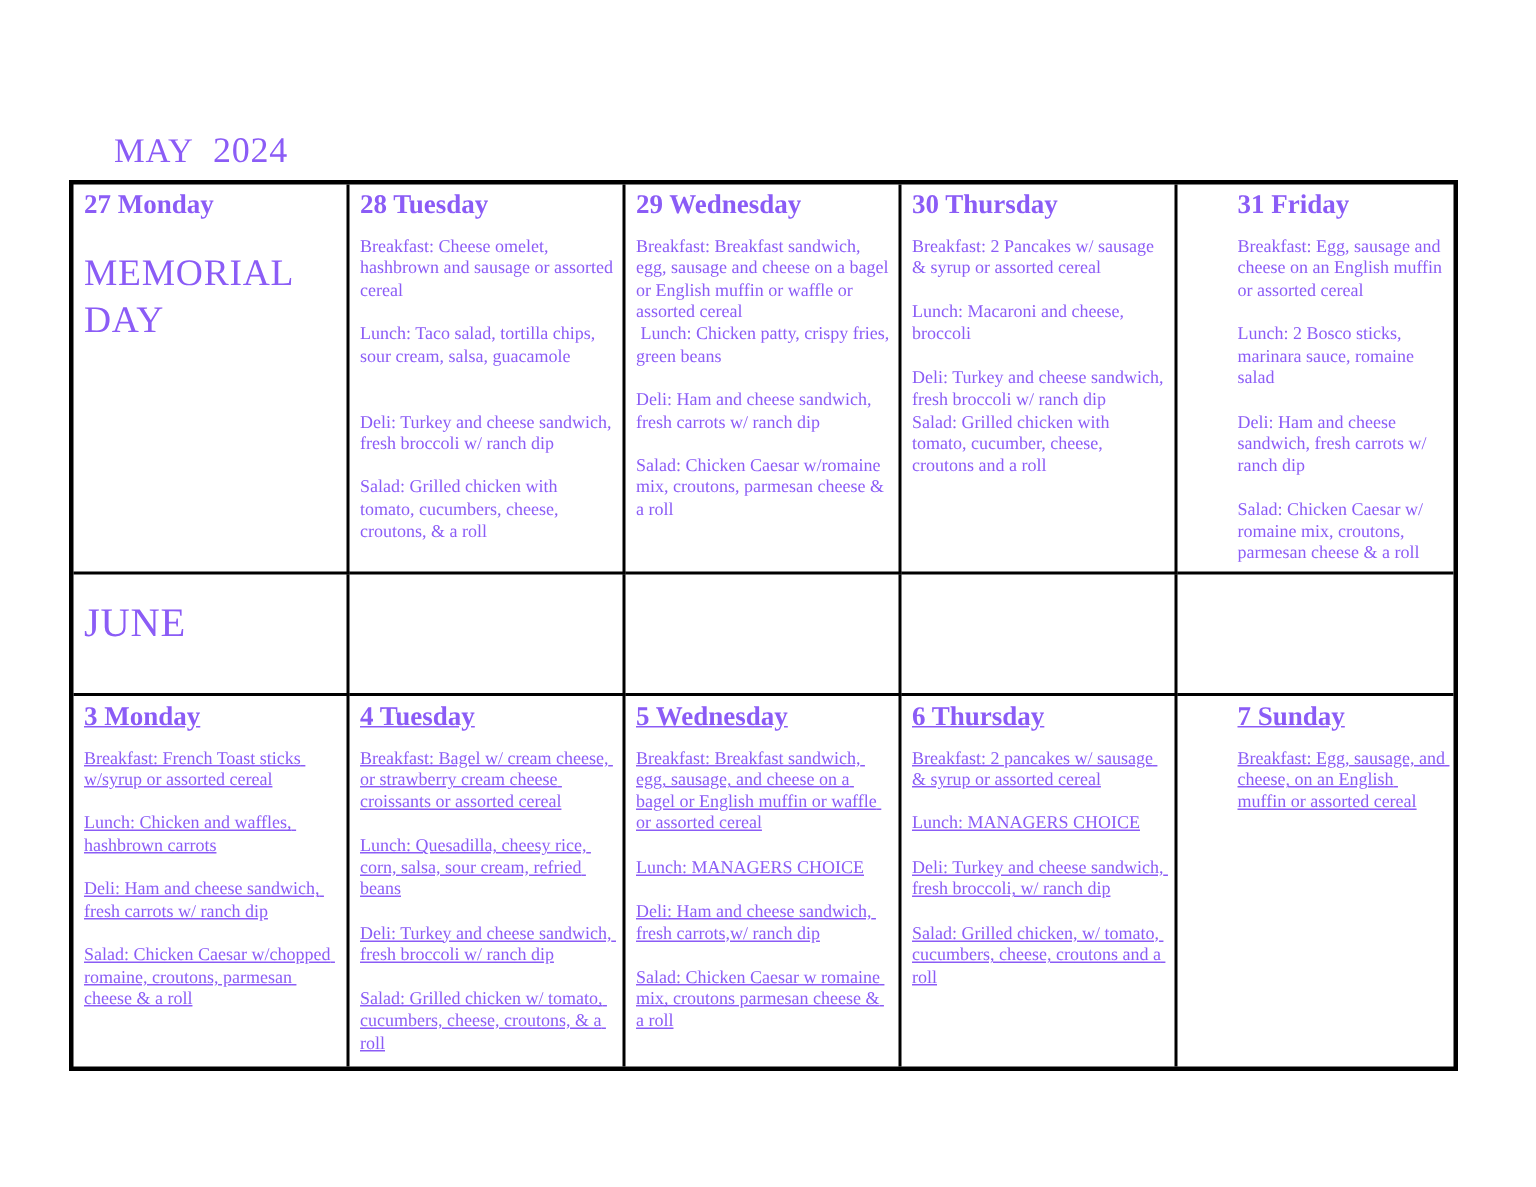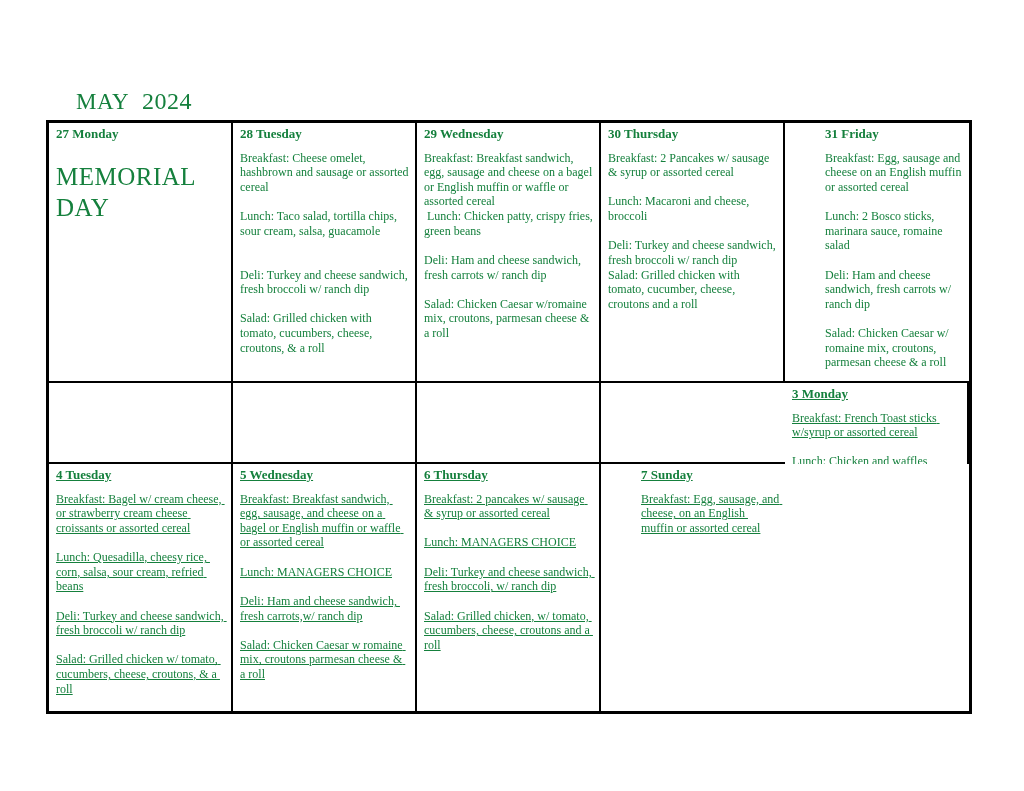--- a/index.html
+++ b/index.html
@@ -2,21 +2,21 @@
 <html><head>
 <meta charset="utf-8">
 <style>
   * { box-sizing: border-box; }
   html, body { margin: 0; padding: 0; background: #ffffff; }
   .page {
     position: relative;
     width: 1024px;
     height: 791px;
     background: #ffffff;
-    color: #15803d;
+    color: #8b5cf6;
     font-family: "Liberation Serif", "DejaVu Serif", serif;
   }
   .title {
     position: absolute;
     left: 76px;
     top: 88px;
     font-size: 23px;
     letter-spacing: 0.5px;
     white-space: nowrap;
   }
@@ -36,21 +36,21 @@
   .cell {
     border-right: 2px solid #000000;
     border-bottom: 2px solid #000000;
     padding: 3px 5px 4px 7px;
     overflow: hidden;
   }
   .cell.last-col { border-right: none; padding-left: 40px; }
   .cell.last-row { border-bottom: none; text-decoration: underline; }
   .day {
     font-weight: bold;
-    font-size: 13px;
+    font-size: 18px;
     line-height: 1.2;
   }
   .menu {
     white-space: pre-wrap;
     font-size: 12px;
     line-height: 1.22;
     margin-top: 9px;
   }
   .big-memorial {
     font-size: 25px;
@@ -118,20 +118,23 @@
       <div class="day">31 Friday</div>
       <div class="menu">Breakfast: Egg, sausage and cheese on an English muffin or assorted cereal
 
 Lunch: 2 Bosco sticks, marinara sauce, romaine salad
 
 Deli: Ham and cheese sandwich, fresh carrots w/ ranch dip
 
 Salad: Chicken Caesar w/ romaine mix, croutons, parmesan cheese &amp; a roll</div>
     </div>
 
+    <div class="cell">
+      <div class="big-june">JUNE</div>
+    </div>
     <div class="cell"></div>
     <div class="cell"></div>
     <div class="cell"></div>
     <div class="cell last-col"></div>
 
     <div class="cell last-row">
       <div class="day">3 Monday</div>
       <div class="menu">Breakfast: French Toast sticks w/syrup or assorted cereal
 
 Lunch: Chicken and waffles, hashbrown carrots

